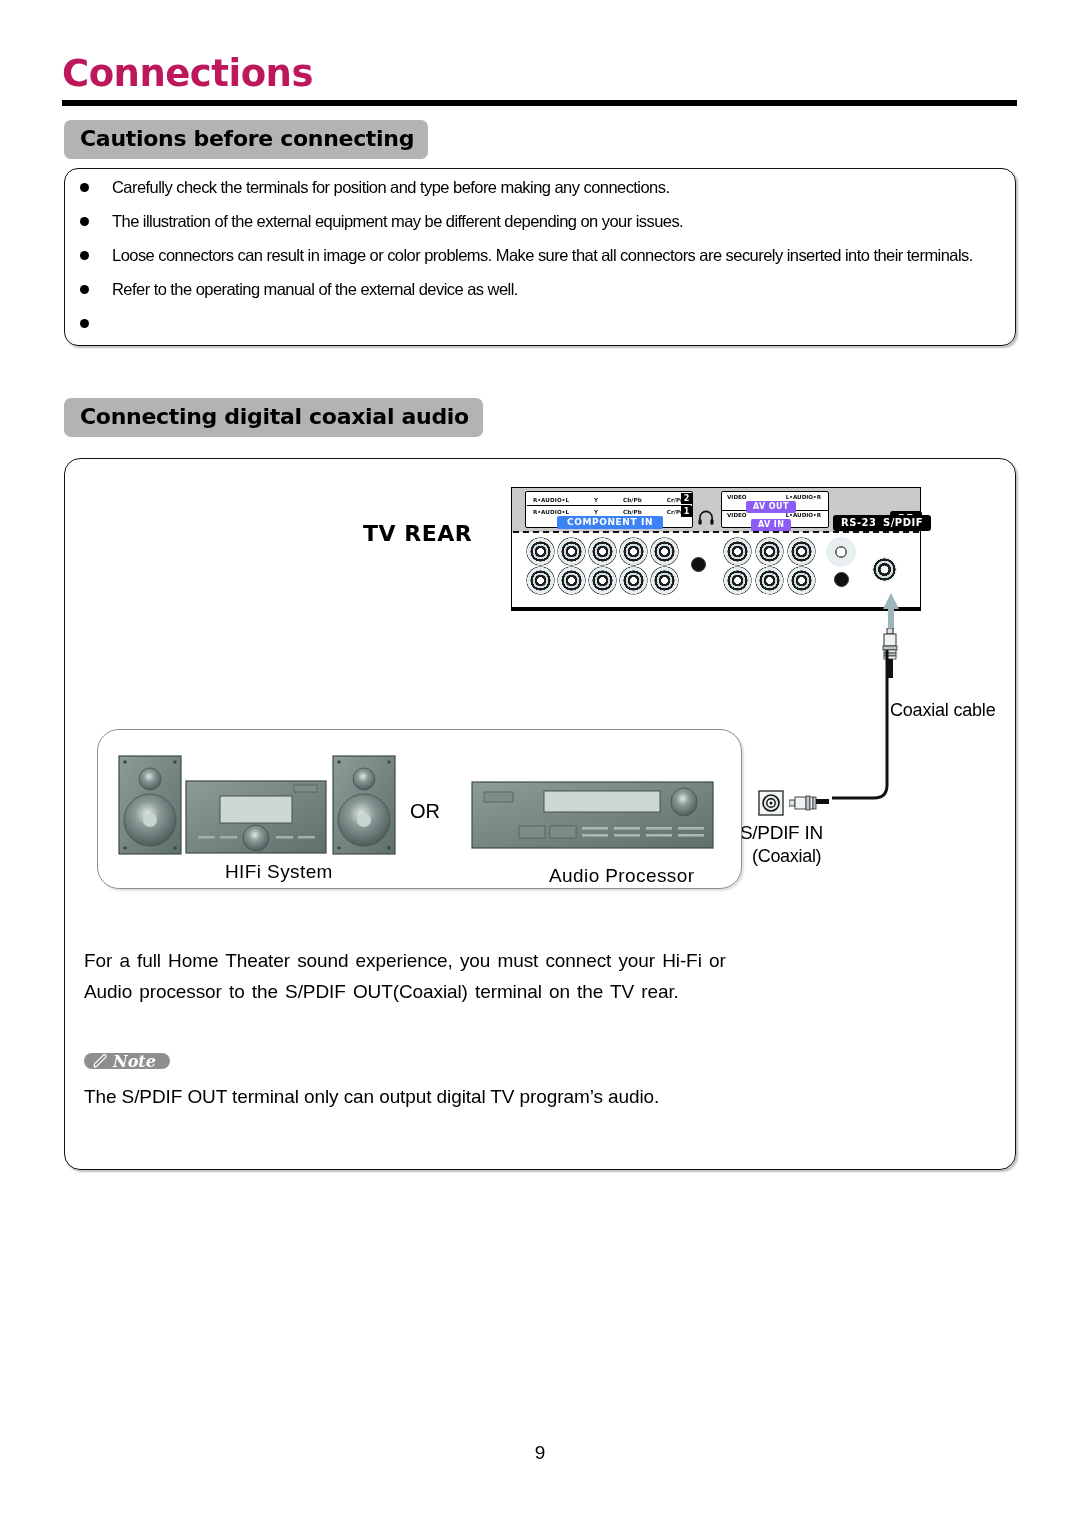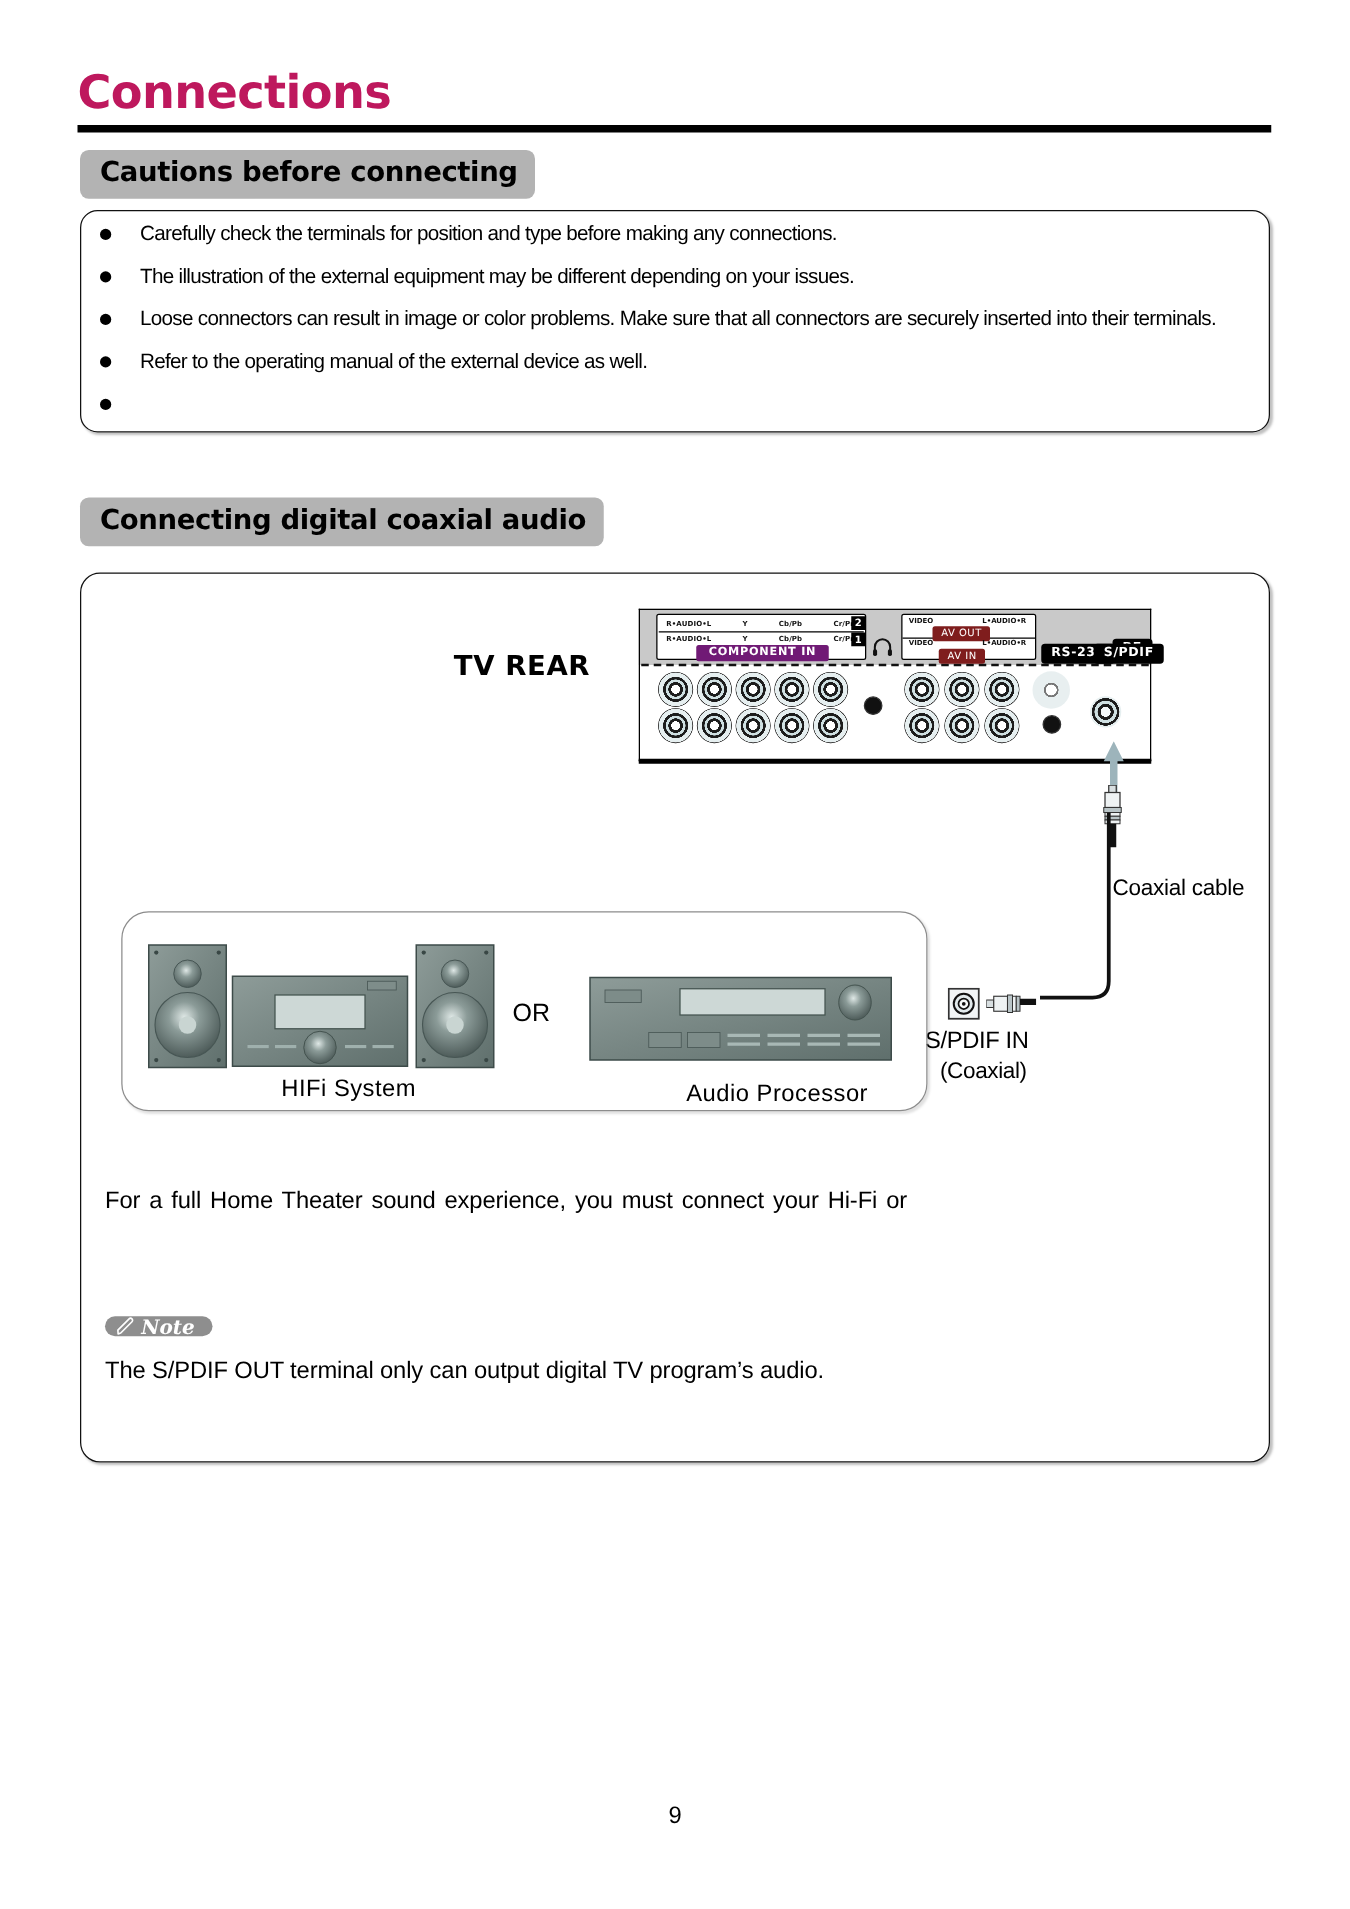--- a/index.html
+++ b/index.html
@@ -191,21 +191,21 @@
     width: 11px; height: 11px;
     line-height: 11px;
     text-align: center;
   }
   #chan-2 { left: 170px; top: 6px; }
   #chan-1 { left: 170px; top: 19px; }
 
   #component-in-tag {
     position: absolute;
     left: 46px; top: 29px;
-    background: #701a75;
+    background: #3b82f6;
     color: #fff;
     font-family: "DejaVu Sans", sans-serif;
     font-size: 9px;
     font-weight: bold;
     letter-spacing: 0.6px;
     padding: 1px 10px 2px 10px;
     border-radius: 2px;
   }
 
   .av-line {
@@ -222,25 +222,25 @@
     color: #111;
     white-space: nowrap;
   }
   #av-line-out { top: 7px; }
   #av-line-in  { top: 25px; }
   #av-divider {
     position: absolute; left: 211px; top: 22.5px; width: 106px; height: 1px; background: #000;
   }
   .av-tag {
     position: absolute;
-    background: #7f1d1d;
+    background: #8b5cf6;
     color: #fff;
     font-family: "DejaVu Sans", sans-serif;
     font-size: 8px;
-    font-weight: normal;
+    font-weight: bold;
     letter-spacing: 0.4px;
     padding: 1px 7px 1.5px 7px;
     border-radius: 2px;
   }
   #tag-av-out { left: 235px; top: 14px; }
   #tag-av-in  { left: 240px; top: 32px; }
 
   .blk-tag {
     position: absolute;
     background: #000;
@@ -679,20 +679,21 @@
       <rect x="208" y="54" width="26" height="2.6"></rect>
   </g>
 </svg>
 
 <div id="or-label">OR</div>
 <div id="hifi-label">HIFi  System</div>
 <div id="proc-label">Audio  Processor</div>
 
 <div id="body-paragraph">
   <div>For a full Home Theater sound experience, you must connect your Hi-Fi or</div>
+  <div>Audio processor to the S/PDIF OUT(Coaxial) terminal on the TV rear.</div>
 </div>
 
 <div id="note-badge">
   <svg id="note-pencil" width="17" height="17" viewBox="0 0 17 17">
     <path d="M2.5 14.2 L4.6 13.4 L13.6 4.4 A1.6 1.6 0 0 0 11.3 2.1 L2.3 11.1 Z" fill="none" stroke="#ffffff" stroke-width="1.3" stroke-linejoin="round"></path>
   </svg>
   <span>Note</span>
 </div>
 <div id="note-text">The S/PDIF OUT terminal only can output digital TV program’s audio.</div>
 

